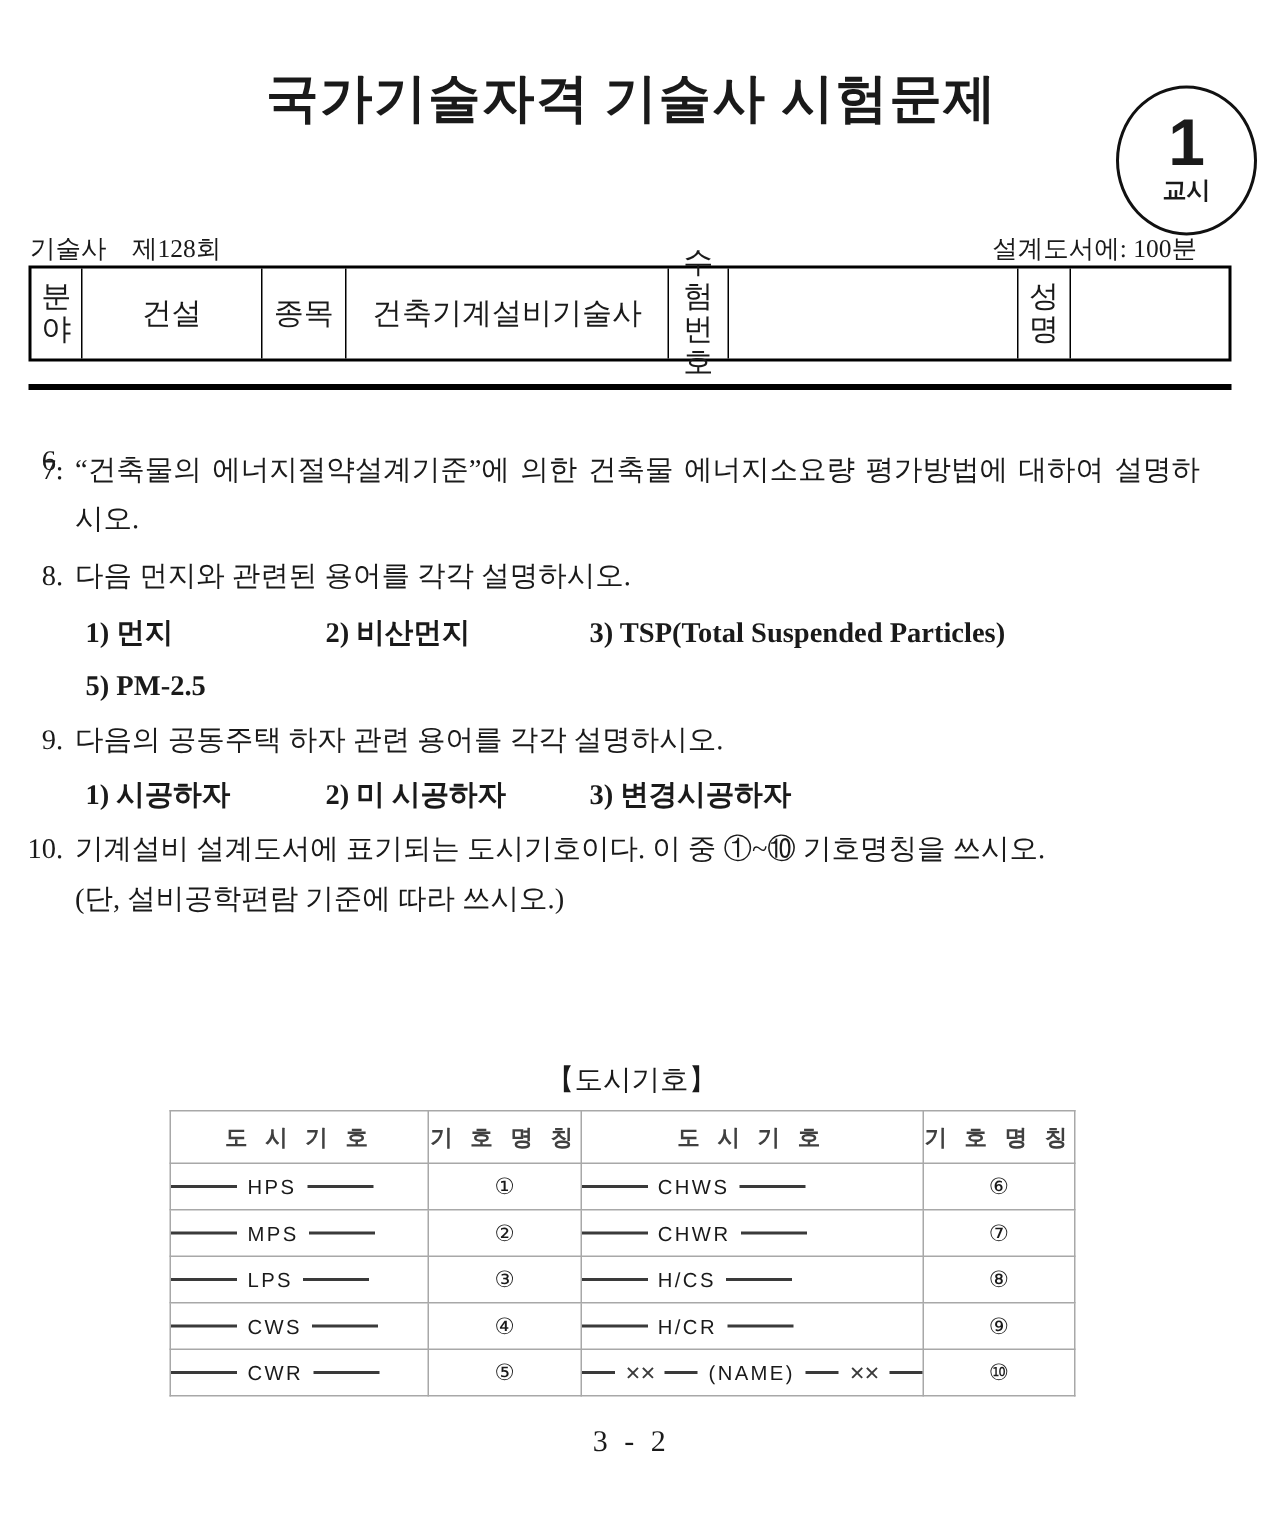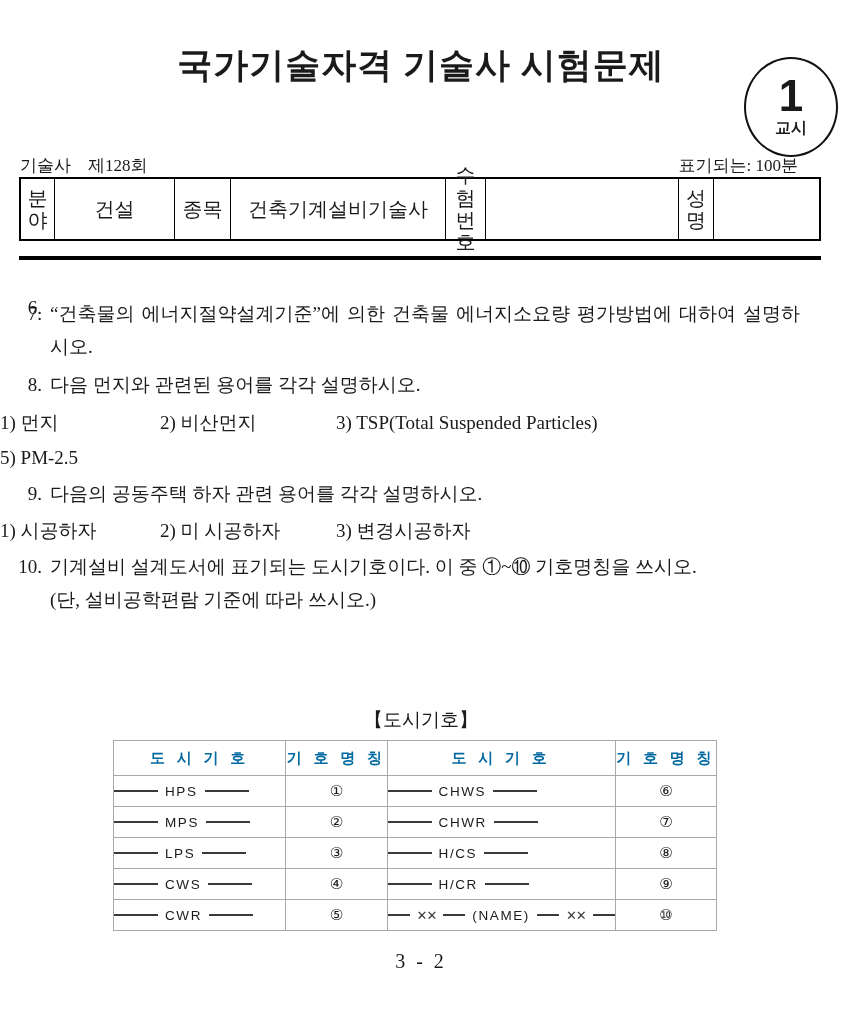--- a/index.html
+++ b/index.html
@@ -145,24 +145,26 @@
     width: 42px;
     text-align: right;
     font-size: 19px;
     line-height: 1.72;
   }
   .q-text { display: block; text-align: justify; white-space: normal; }
   .q-note { display: block; }
 
   .subitems {
     display: flex;
+    padding-left: 57px;
     font-size: 19px;
     line-height: 1.62;
     margin-top: 2px;
     margin-bottom: 4px;
+    font-weight: bold;
   }
   .subitems .si { white-space: pre; }
   .si-w1 { width: 160px; }
   .si-w2 { width: 176px; }
   .si-w3 { width: auto; }
 
   
   .fig-caption {
     position: absolute;
     left: 0;
@@ -186,21 +188,21 @@
     text-align: center;
     vertical-align: middle;
     font-size: 15px;
     padding: 0;
   }
   .sym-table th {
     font-weight: 700;
     letter-spacing: 4px;
     font-size: 15px;
     height: 34px;
-    color: #0369a1;
+    color: #404040;
   }
   .col-sym { width: 180px; }
   .col-nm  { width: 122px; }
 
   .sym-line {
     display: flex;
     align-items: center;
     gap: 7px;
     font-family: "Liberation Sans", sans-serif;
     font-size: 13.5px;
@@ -254,21 +256,21 @@
   <div class="doc-title">국가기술자격 기술사 시험문제</div>
 </div>
 
 <div class="session-badge">
   <div class="session-num">1</div>
   <div class="session-label">교시</div>
 </div>
 
 <div class="meta-line">
   <span class="meta-left">기술사    제128회</span>
-  <span class="meta-right">표기되는: 100분</span>
+  <span class="meta-right">설계도서에: 100분</span>
 </div>
 
 <div class="info-table">
   <div class="info-cell c-narrow">
     <span class="stacked">분<br>야</span>
   </div>
   <div class="info-cell c-field">건설</div>
   <div class="info-cell c-kind">종목</div>
   <div class="info-cell c-kindval">건축기계설비기술사</div>
   <div class="info-cell c-regno">

